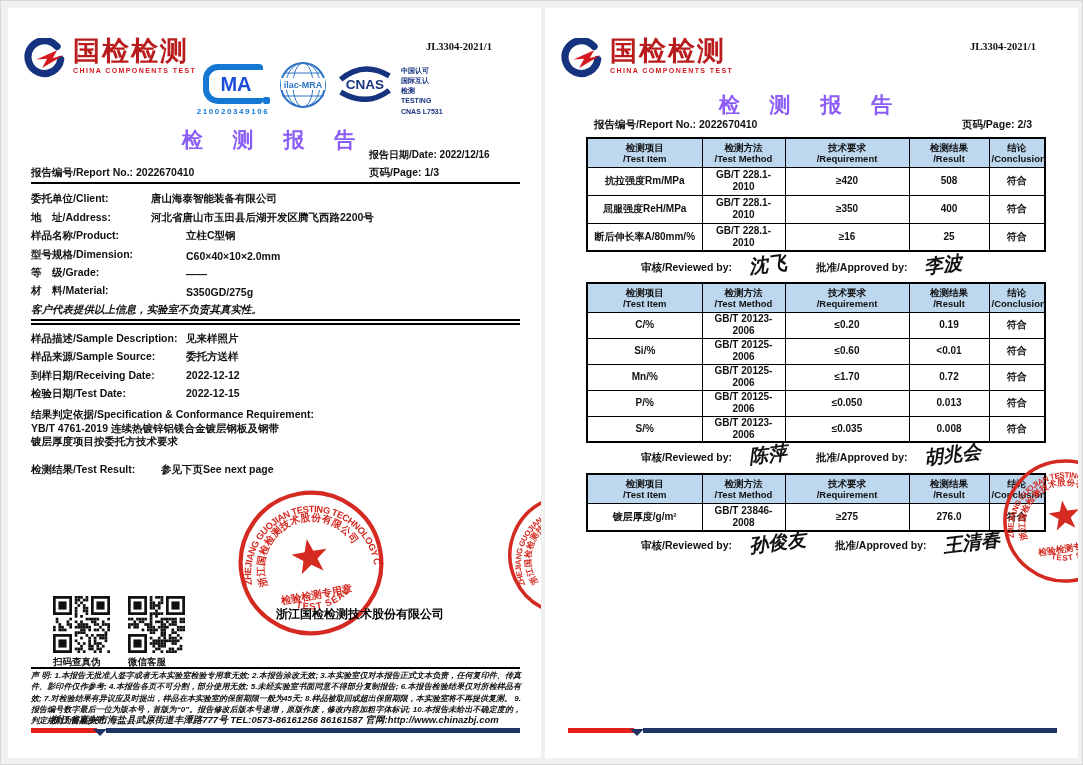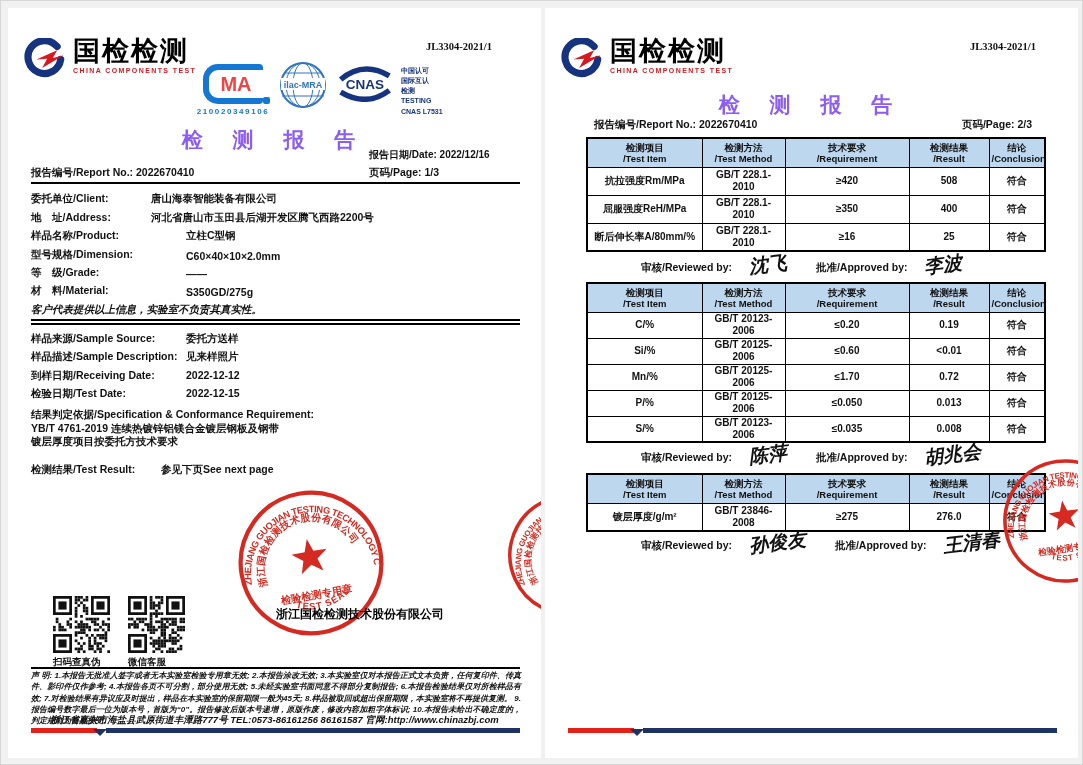--- a/index.html
+++ b/index.html
@@ -7,31 +7,31 @@
   body{font-family:"Liberation Sans","DejaVu Sans",sans-serif;color:#111;}
   #screen{position:relative;width:1083px;height:765px;background:#f1f1f1;border:1px solid #d7d7d7;overflow:hidden;}
   .page{position:absolute;top:7px;width:533px;height:750px;background:#fff;overflow:hidden;}
   #page1{left:7px;}
   #page2{left:544px;}
 
   
   .logo{position:absolute;left:15px;top:30px;display:flex;align-items:flex-start;}
   .logo-mark{width:44px;height:40px;display:block;}
   .logo-txt{margin-left:6px;}
-  .logo-cn{font-size:27px;font-weight:bold;color:#000000;letter-spacing:2px;line-height:1;font-family:"Liberation Sans",sans-serif;}
+  .logo-cn{font-size:27px;font-weight:bold;color:#b91c1c;letter-spacing:2px;line-height:1;font-family:"Liberation Sans",sans-serif;}
   .logo-en{display:block;font-size:7px;font-weight:bold;color:#d61920;letter-spacing:1.4px;margin-top:2px;}
   .doc-code{position:absolute;top:33px;font-size:10.5px;font-weight:bold;font-family:"Liberation Serif","DejaVu Serif",serif;}
   #page1 .doc-code{left:418px;}
   #page2 .doc-code{left:425px;}
 
   
   .certs{position:absolute;left:188px;top:50px;display:flex;align-items:flex-start;}
   .cma{width:74px;text-align:center;margin-top:6px;}
   .cma-c{width:60px;height:40px;margin:0 auto;border:6px solid #1377d3;border-right:none;border-radius:15px 4px 4px 15px;display:flex;align-items:center;justify-content:center;position:relative;}
-  .cma-c span{font-size:20px;font-weight:bold;color:#ef4444;letter-spacing:0;}
+  .cma-c span{font-size:20px;font-weight:bold;color:#1d4ed8;letter-spacing:0;}
   .cma-c:after{content:"";position:absolute;right:-7px;bottom:-6px;width:7px;height:7px;background:#1377d3;border-radius:2px;}
   .cma-no{font-size:8px;font-weight:bold;color:#1377d3;letter-spacing:1.6px;margin-top:3px;}
   .ilac{width:50px;height:50px;margin:2px 6px 0 8px;}
   .cnas-wrap{display:flex;margin-top:8px;}
   .cnas{width:62px;height:36px;}
   .cnas-lines{margin-left:5px;font-size:7px;font-weight:bold;color:#16337f;line-height:1.45;}
 
   .title{position:absolute;left:0;width:100%;text-align:center;font-size:21px;font-weight:bold;letter-spacing:12px;color:#8b5cf6;}
   #page1 .title{top:118px;}
   #page2 .title{top:83px;}
@@ -186,26 +186,26 @@
           <span class="flabel w">材　料/Material:</span>
           <span>S350GD/275g</span>
         </div>
       <div class="frow ital">客户代表提供以上信息，实验室不负责其真实性。</div>
     </div>
 
     <div class="dline" style="top:311px;"></div>
 
     <div class="fields" style="top:321px;line-height:18.5px;">
       <div class="frow">
+          <span class="flabel w">样品描述/Sample Description:</span>
+          <span>见来样照片</span>
+        </div>
+      <div class="frow">
           <span class="flabel w">样品来源/Sample Source:</span>
           <span>委托方送样</span>
-        </div>
-      <div class="frow">
-          <span class="flabel w">样品描述/Sample Description:</span>
-          <span>见来样照片</span>
         </div>
       <div class="frow">
           <span class="flabel w">到样日期/Receiving Date:</span>
           <span>2022-12-12</span>
         </div>
       <div class="frow">
           <span class="flabel w">检验日期/Test Date:</span>
           <span>2022-12-15</span>
         </div>
     </div>

